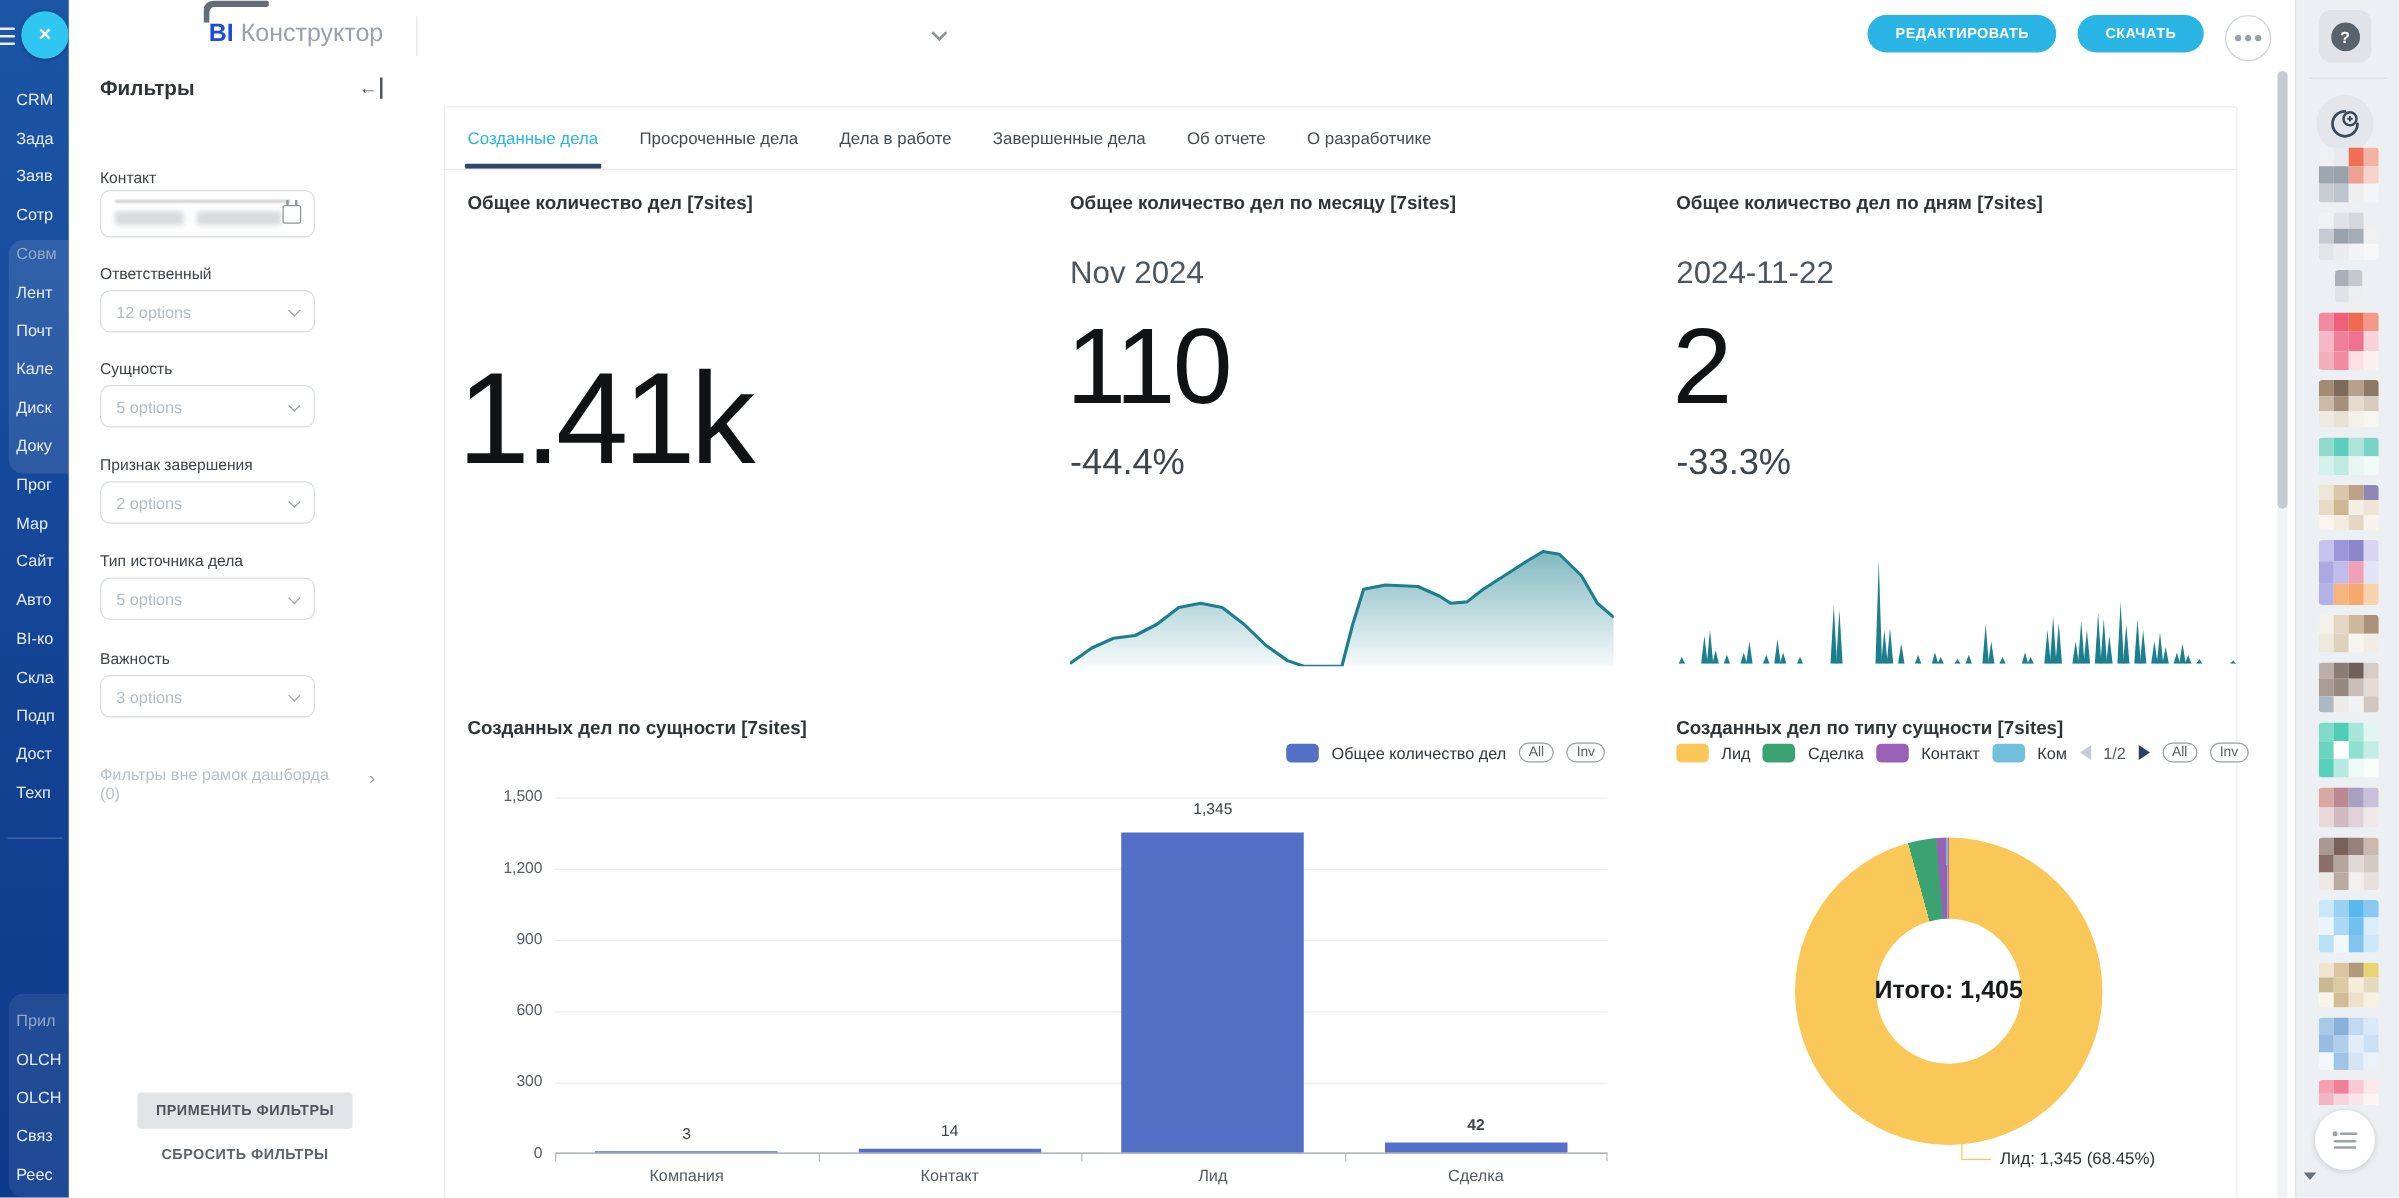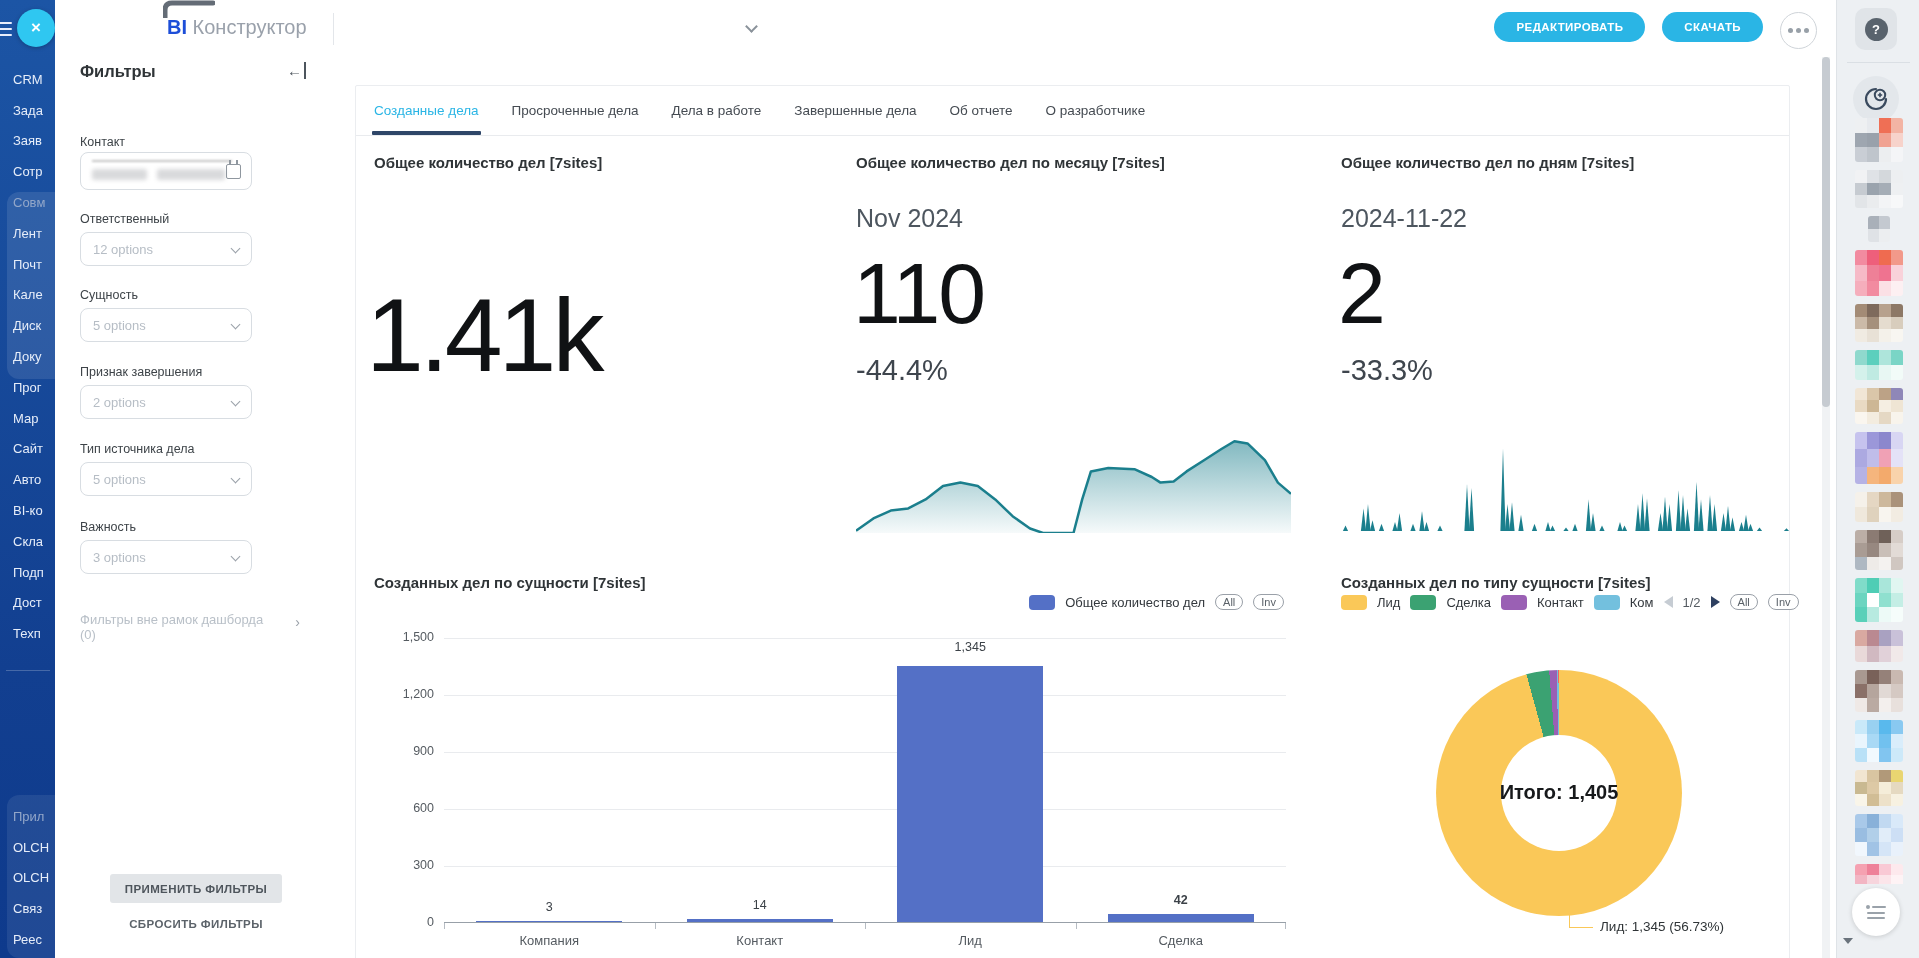--- a/index.html
+++ b/index.html
@@ -394,21 +394,21 @@
         <span class="pg-arrow-l"></span>
         <span class="pg-text">1/2</span>
         <span class="pg-arrow-r"></span>
         <span class="toggle-pill">All</span>
         <span class="toggle-pill">Inv</span>
       </div>
     <div id="donut" style="background: conic-gradient(rgb(250, 200, 88) 0deg, rgb(250, 200, 88) 344.63deg, rgb(59, 162, 114) 344.63deg, rgb(59, 162, 114) 355.39deg, rgb(154, 96, 180) 355.39deg, rgb(154, 96, 180) 358.98deg, rgb(115, 192, 222) 358.98deg, rgb(115, 192, 222) 359.74deg, rgb(238, 102, 102) 359.74deg, rgb(238, 102, 102) 360deg);"></div>
     <div id="donut-hole"></div>
     <div id="donut-center">Итого: 1,405</div>
     <div id="callout-line"></div>
-    <div id="callout-text">Лид: 1,345 (56.73%)</div>
+    <div id="callout-text">Лид: 1,345 (68.45%)</div>
   </div>
 </div>
 
 <div id="v-scrollbar">
     <div id="v-thumb"></div>
   </div>
 
 <div id="right-rail">
   <div id="help-btn">
     <span class="q">?</span>

